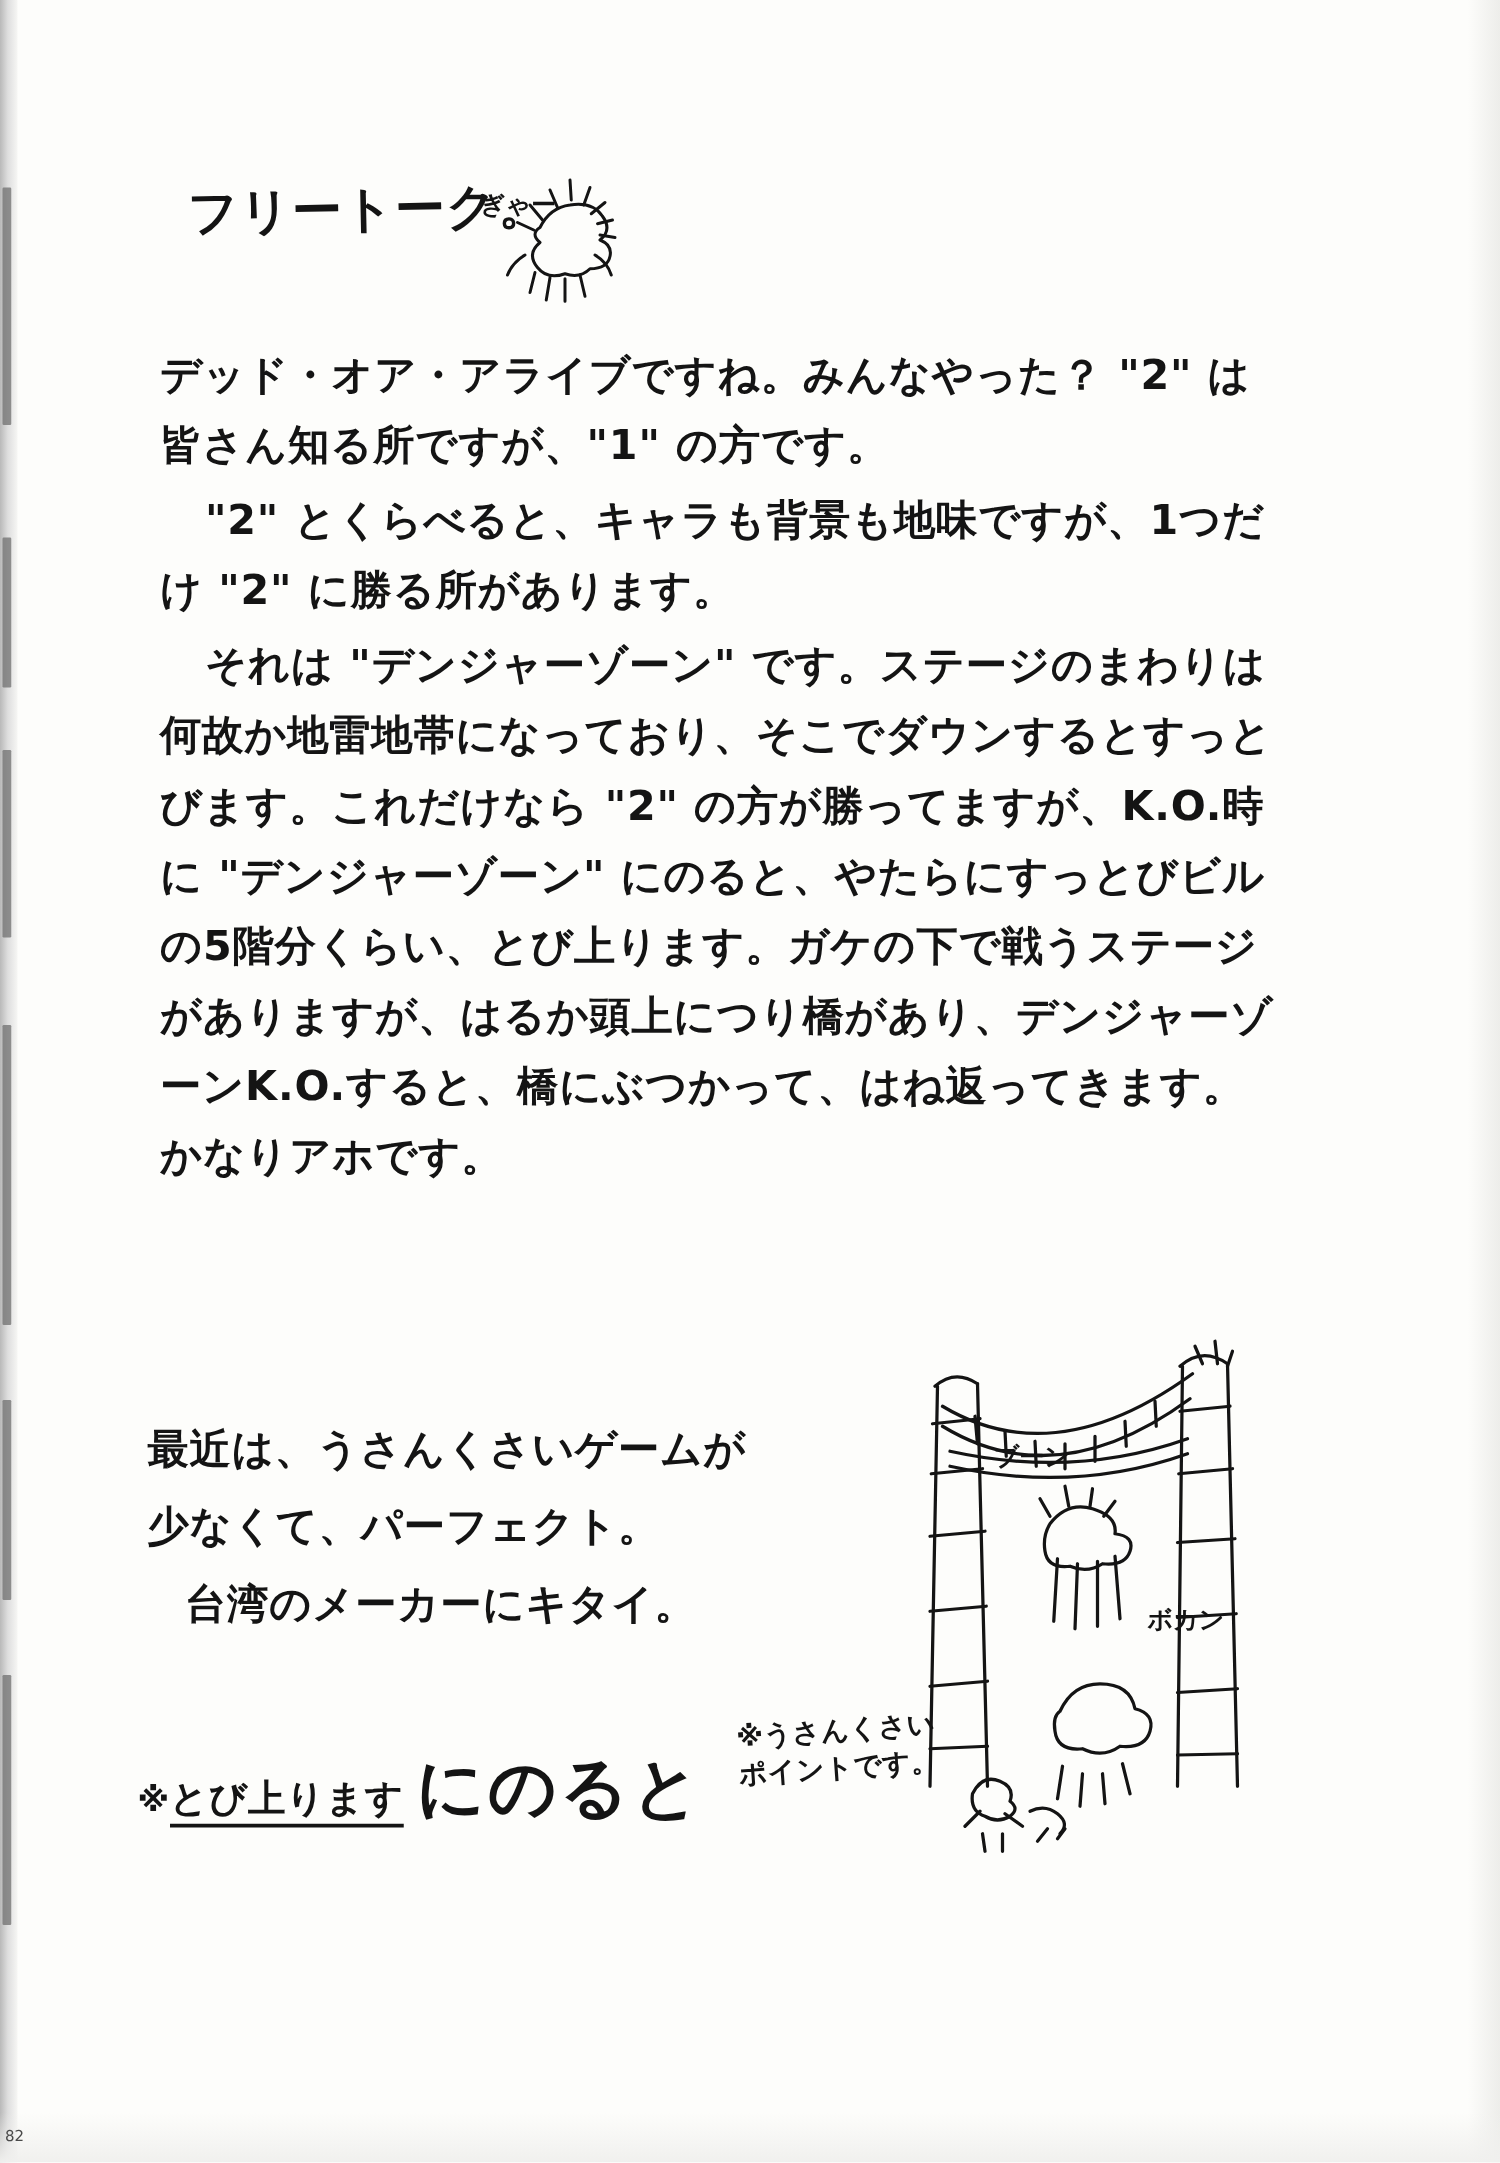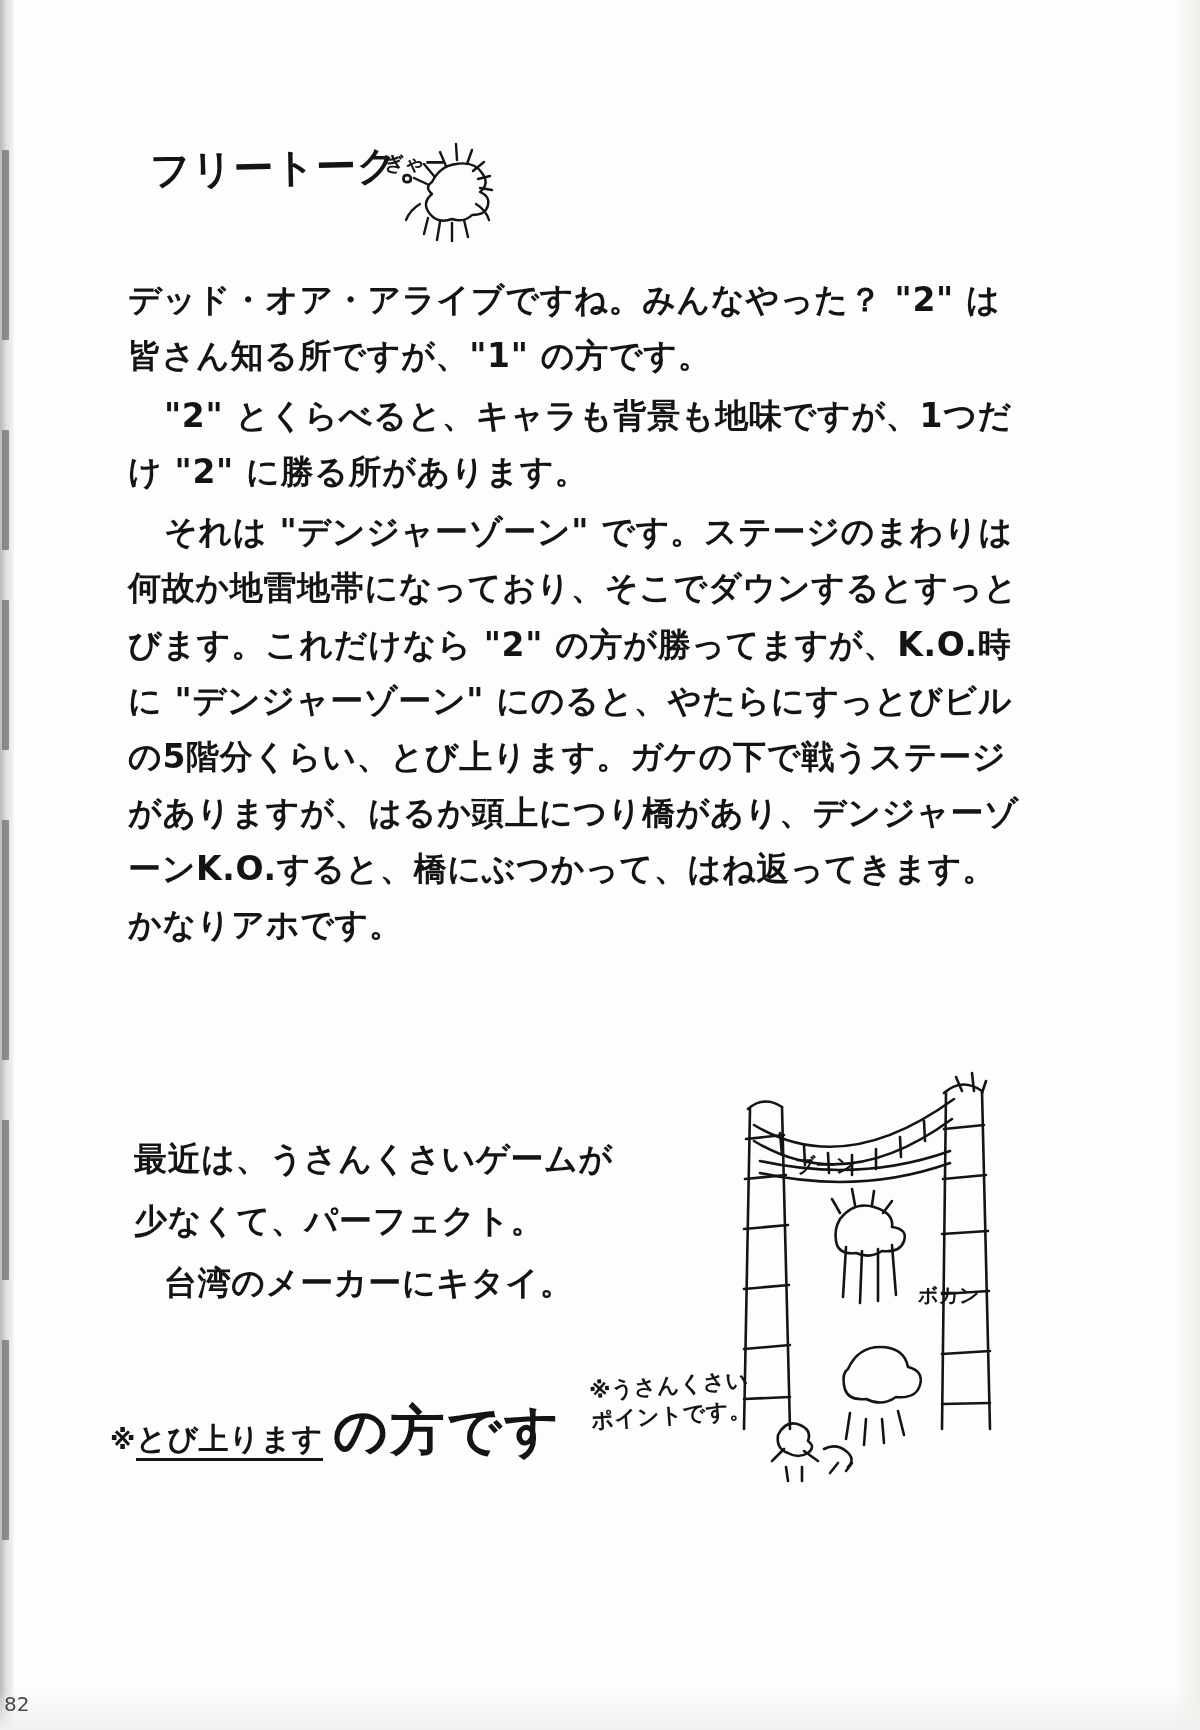--- a/index.html
+++ b/index.html
@@ -76,21 +76,21 @@
   .indent { text-indent: 36px; }
 
   .closing-text {
     left: 118px;
     top: 1130px;
     width: 620px;
     font-size: 33px;
     line-height: 1.75;
     font-weight: 600;
   }
-  .closing-text p { margin: 0 0 4px 16px; }
+  .closing-text p { margin: 0 0 4px 0; }
   .closing-indent { text-indent: 30px; }
 
   
   #signature {
     left: 110px;
     top: 1395px;
     font-size: 30px;
     font-weight: 700;
   }
   #signature .star { font-size: 26px; }
@@ -150,21 +150,21 @@
     line-height: 1.15;
   }
   #label-bee { left: 75px; top: 85px; }
   #label-bokan { left: 198px; top: 215px; }
 
   
   #page-number {
     position: absolute;
     left: 4px;
     bottom: 14px;
-    font-size: 20px;
+    font-size: 12px;
     color: #4a4a4a;
     font-family: "DejaVu Sans", sans-serif;
   }
 </style>
 </head>
 <body>
 
 <div class="page">
 
   <div class="scan-gutter"></div>
@@ -199,21 +199,21 @@
     <p class="indent">それは "デンジャーゾーン" です。ステージのまわりは何故か地雷地帯になっており、そこでダウンするとすっとびます。これだけなら "2" の方が勝ってますが、K.O.時に "デンジャーゾーン" にのると、やたらにすっとびビルの5階分くらい、とび上ります。ガケの下で戦うステージがありますが、はるか頭上につり橋があり、デンジャーゾーンK.O.すると、橋にぶつかって、はね返ってきます。かなりアホです。</p>
   </div>
 
   <div class="handwriting closing-text">
     <p>最近は、うさんくさいゲームが</p>
     <p>少なくて、パーフェクト。</p>
     <p class="closing-indent">台湾のメーカーにキタイ。</p>
   </div>
 
   <div class="handwriting" id="signature">
-    <span class="star">※</span><span class="small-name">とび上ります</span><span class="big-name">の方です</span>
+    <span class="star">※</span><span class="small-name">とび上ります</span><span class="big-name">にのると</span>
   </div>
 
   <div class="handwriting" id="marker-note">※うさんくさいポイントです。</div>
 
   <div id="bridge-drawing">
     <svg width="290" height="420" viewBox="0 0 290 420" fill="none" stroke="#141414" stroke-width="2.6" stroke-linecap="round" stroke-linejoin="round">
 
       <path d="M30 40 L24 360 M62 38 L70 360"></path>
       <path d="M26 70 L64 66 M25 110 L66 106 M24 160 L68 156 M24 220 L69 216 M24 280 L70 276 M24 330 L70 328"></path>
 

